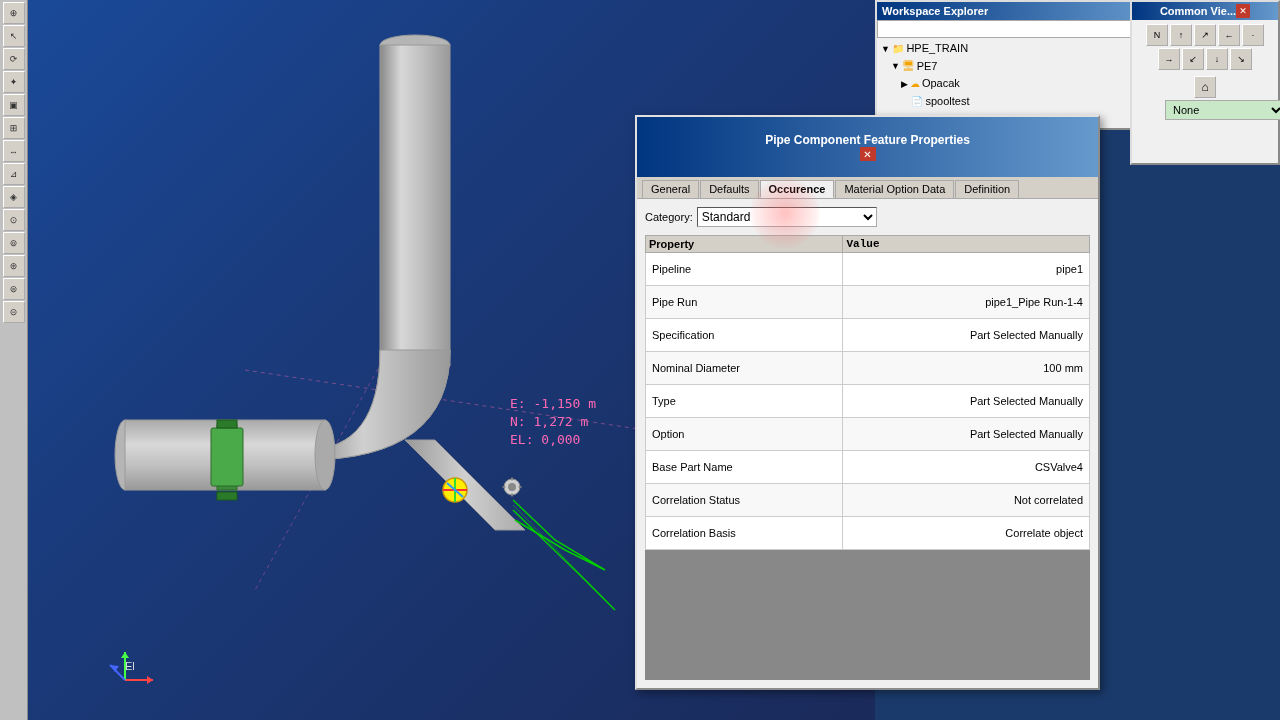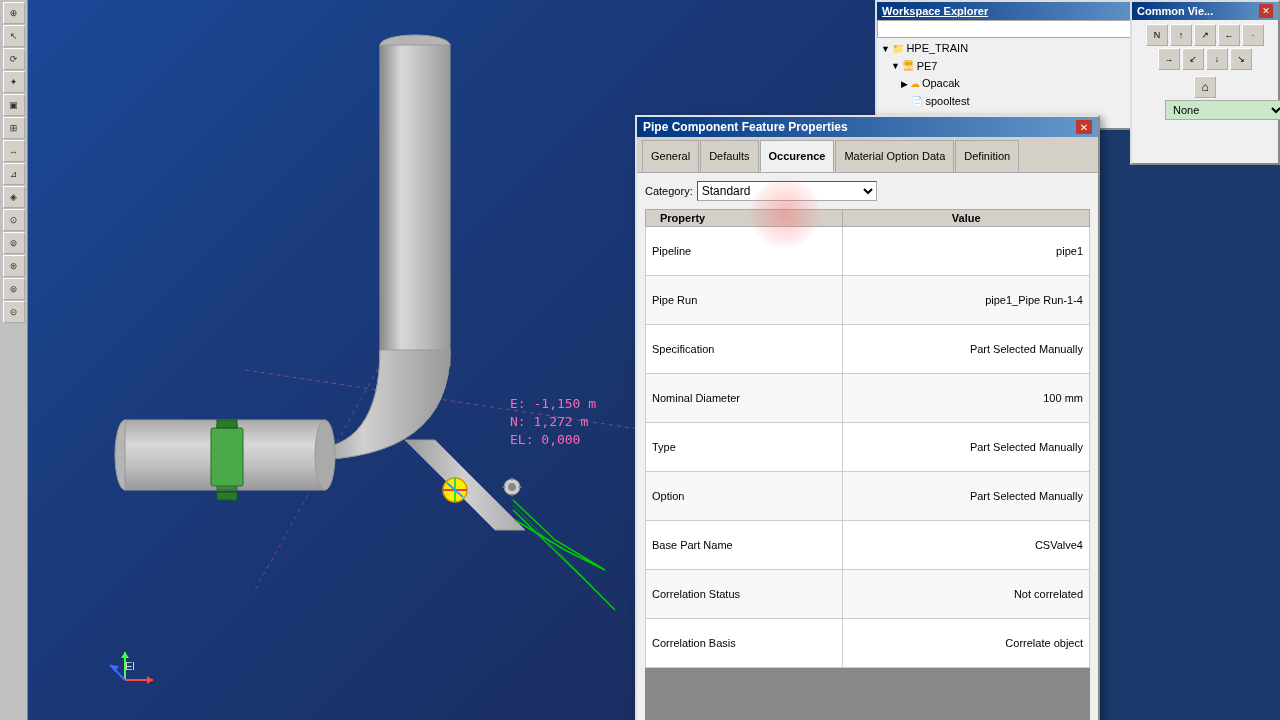--- a/index.html
+++ b/index.html
@@ -96,21 +96,20 @@
     }
     #workspace-explorer .panel-title-bar {
       background: linear-gradient(to right, #003580, #6699cc);
       color: white;
       padding: 2px 5px;
       display: flex;
       justify-content: space-between;
       align-items: center;
       font-size: 11px;
       font-weight: bold;
-      text-decoration: underline;
     }
     .panel-close-btn {
       width: 14px;
       height: 14px;
       background: #c0392b;
       color: white;
       border: none;
       font-size: 9px;
       cursor: pointer;
       display: flex;
@@ -149,21 +148,21 @@
       height: 165px;
       background: #f0f0f0;
       border: 2px outset #ddd;
       z-index: 20;
     }
     #common-view .panel-title-bar {
       background: linear-gradient(to right, #003580, #6699cc);
       color: white;
       padding: 2px 5px;
       display: flex;
-      justify-content: space-between;
+      justify-content: center;
       align-items: center;
       font-size: 11px;
       font-weight: bold;
     }
     #common-view-content {
       display: flex;
       flex-direction: column;
       align-items: center;
       padding: 4px;
     }
@@ -214,26 +213,27 @@
       left: 635px;
       width: 465px;
       background: #f0f0f0;
       border: 2px outset #e0e0e0;
       z-index: 30;
       box-shadow: 3px 3px 8px rgba(0,0,0,0.4);
     }
     #dialog-title {
       background: linear-gradient(to right, #003580, #6699cc);
       color: white;
-      padding: 3px 6px;
+      padding: 16px 6px;
       display: flex;
       justify-content: space-between;
       align-items: center;
       font-size: 12px;
       font-weight: bold;
+      flex-direction: column;
     }
     #dialog-close {
       width: 16px;
       height: 14px;
       background: #c0392b;
       color: white;
       border: none;
       font-size: 10px;
       cursor: pointer;
       display: flex;
@@ -241,21 +241,21 @@
       justify-content: center;
     }
     #dialog-tabs {
       display: flex;
       background: #d4d0c8;
       padding: 3px 5px 0 5px;
       gap: 1px;
       border-bottom: 1px solid #aaa;
     }
     .dialog-tab {
-      padding: 9px 8px;
+      padding: 2px 8px;
       background: #d4d0c8;
       border: 1px solid #aaa;
       border-bottom: none;
       cursor: pointer;
       font-size: 11px;
       min-width: 55px;
       text-align: right;
     }
     .dialog-tab.active {
       background: #f0f0f0;
@@ -296,27 +296,27 @@
 
     
     #prop-table {
       width: 100%;
       border-collapse: collapse;
       font-size: 11px;
     }
     #prop-table th {
       background: #d4d0c8;
       border: 1px solid #aaa;
-      padding: 2px 14px;
+      padding: 2px 3px;
       text-align: left;
     }
-    #prop-table th.right { text-align: center; }
+    #prop-table th.right { text-align: left; font-family: Liberation Mono, monospace; }
     #prop-table td {
       border: 1px solid #ccc;
-      padding: 18px 6px;
+      padding: 10px 6px;
       background: white;
     }
     #prop-table td.value { text-align: right; color: #000; }
     #prop-table tr:nth-child(even) td { background: #f8f8f8; }
     #prop-table tr:nth-child(odd) td { background: white; }
 
     
     #grey-area {
       width: 100%;
       height: 130px;

